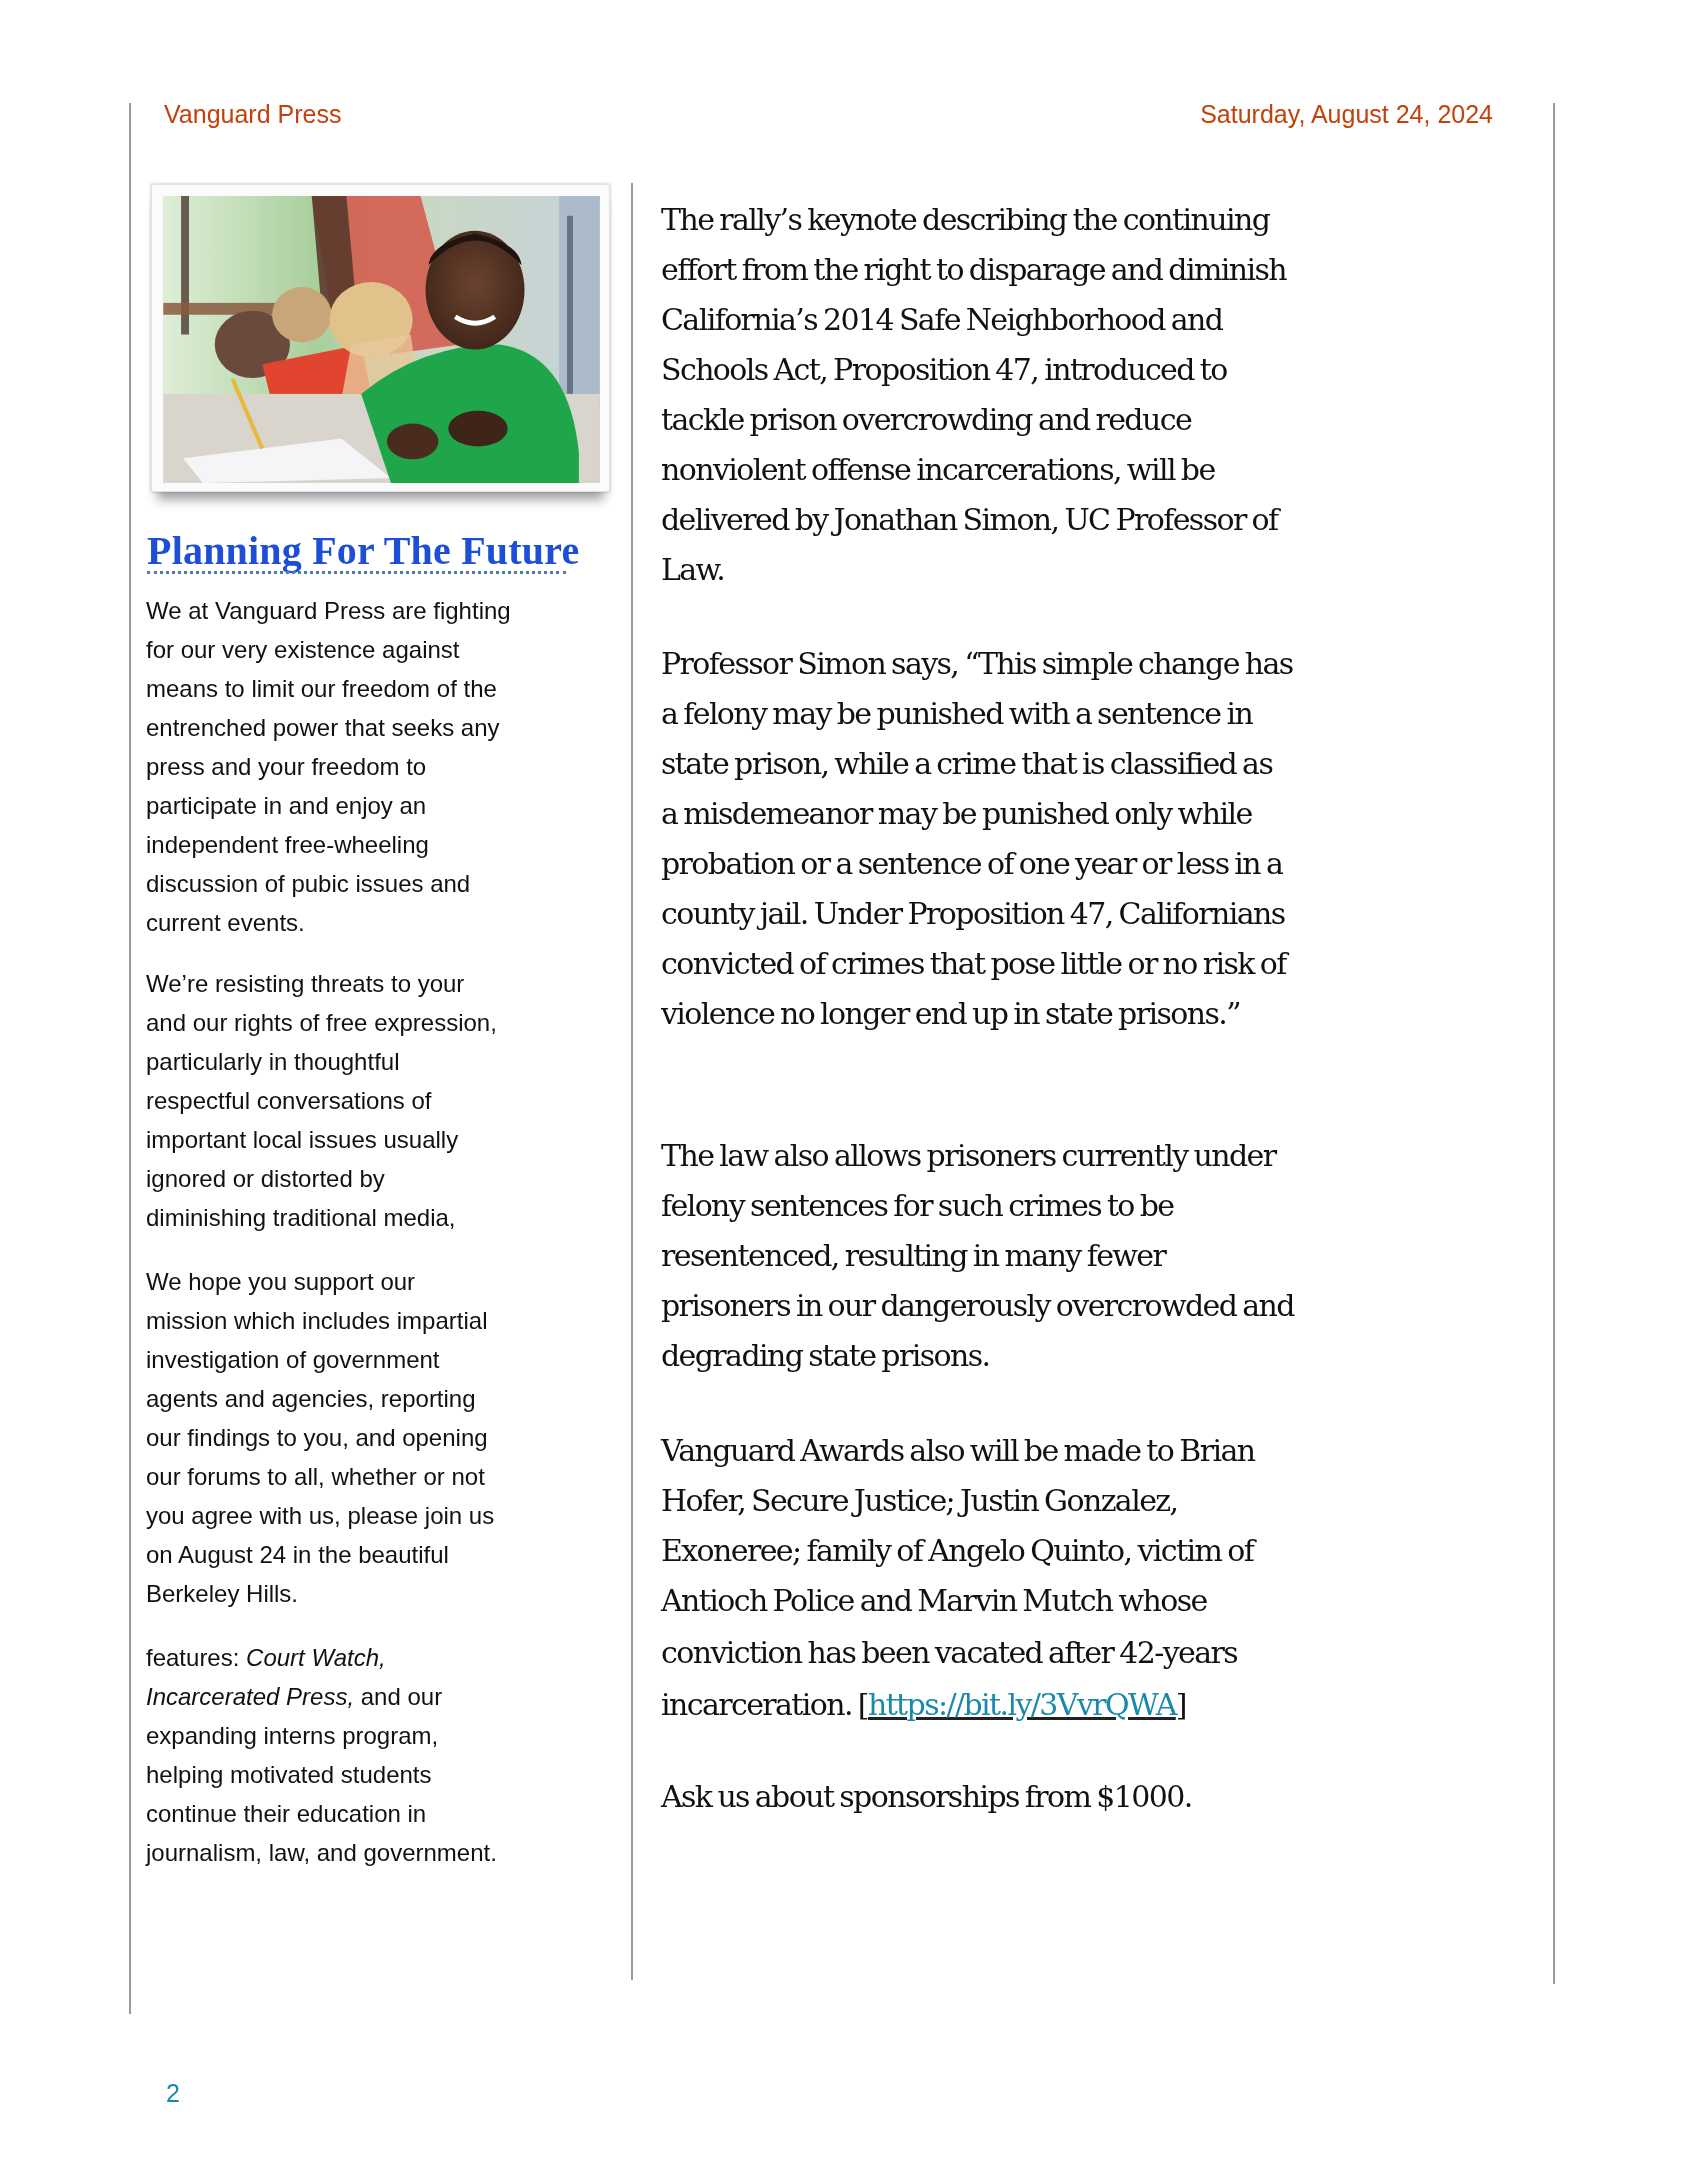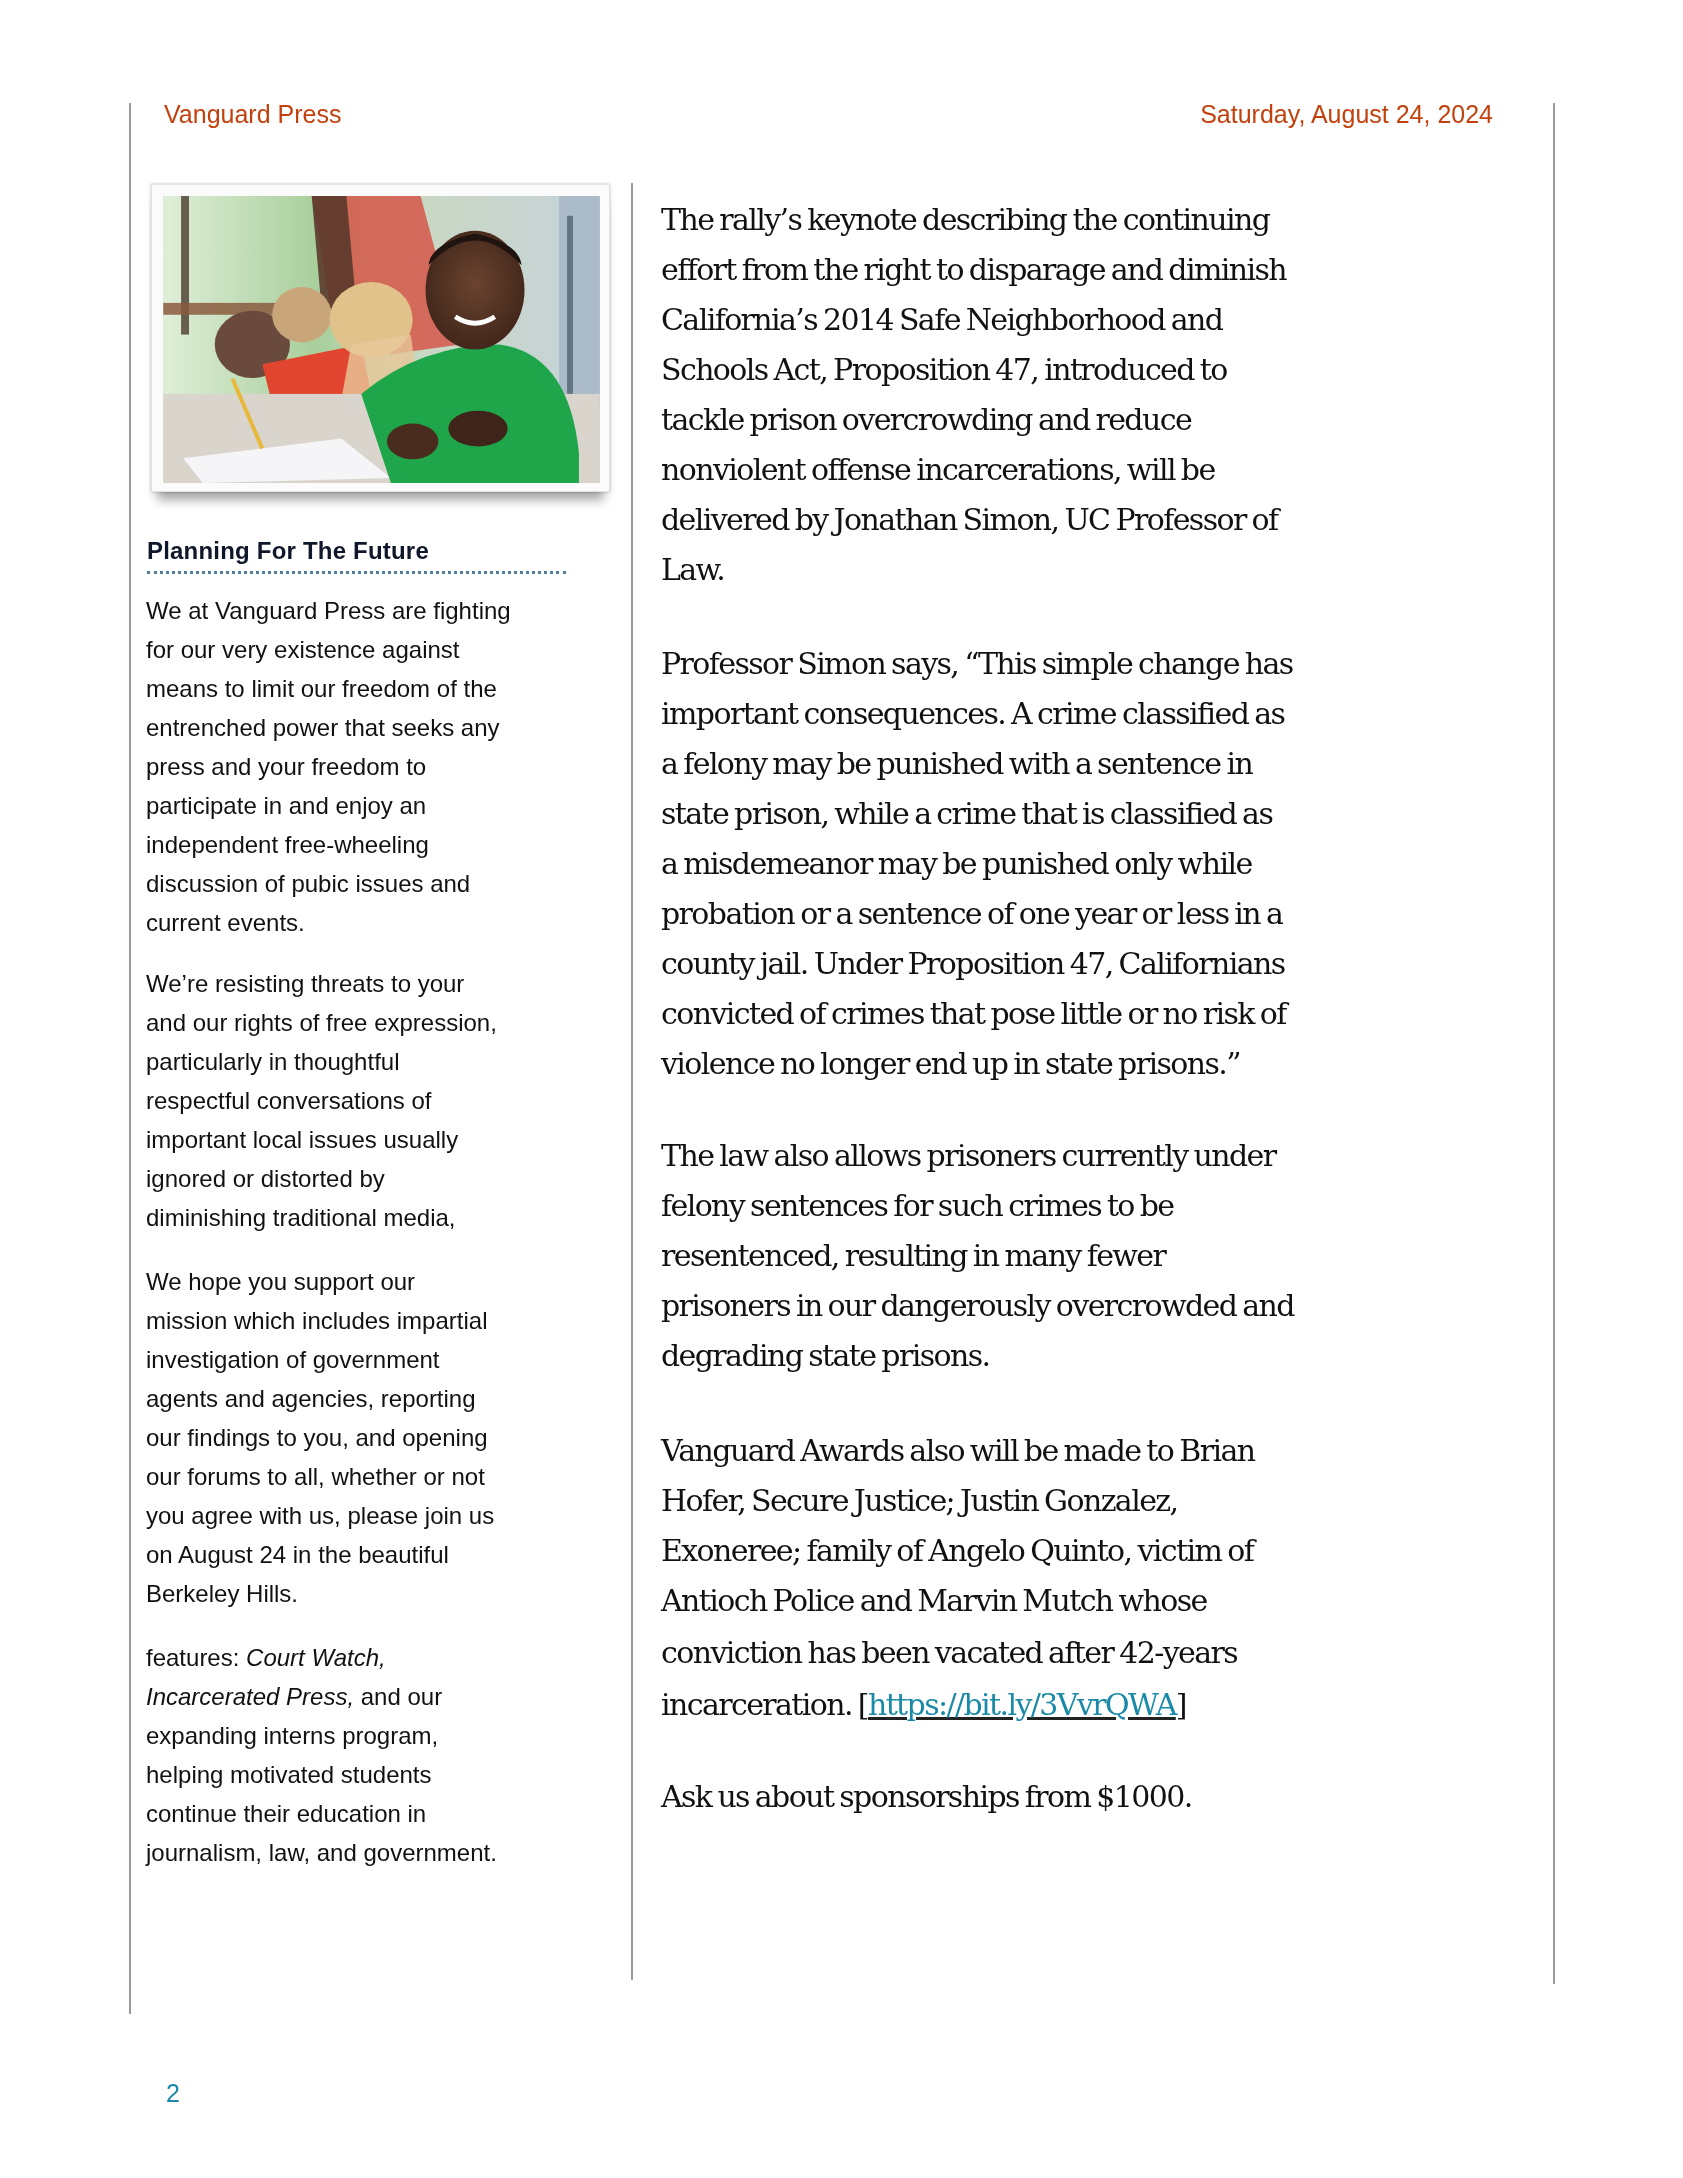--- a/index.html
+++ b/index.html
@@ -1,21 +1,21 @@
 <!DOCTYPE html>
 <html><head>
 <meta charset="utf-8">
 <style>
   html, body { margin:0; padding:0; background:#ffffff; }
   body { width:1683px; height:2178px; position:relative; overflow:hidden; font-family:"Liberation Sans", sans-serif; }
   .rule-v { position:absolute; width:2px; background:#9a9a9a; }
   .header-text { position:absolute; top:99px; font-family:"Liberation Sans", sans-serif; font-size:25px; color:#c2410c; white-space:nowrap; line-height:30px; }
   .photo-frame { position:absolute; left:151px; top:184px; width:459px; height:308px; background:#fbfbfb; box-shadow: 0 14px 10px -6px rgba(0,0,0,0.35), 0 0 3px rgba(0,0,0,0.25); border:1px solid #e3e3e3; box-sizing:border-box; }
   .photo { position:absolute; left:11px; top:11px; width:437px; height:287px; overflow:hidden; background:#cfe3d0; }
-  .heading { position:absolute; left:147px; top:531px; font-family:Liberation Sans, sans-serif; font-weight:bold; font-size:24px; color:#0f172a; white-space:nowrap; line-height:40px; letter-spacing:0.2px; }
+  .heading { position:absolute; left:147px; top:531px; font-family:Liberation Serif, serif; font-weight:bold; font-size:40px; color:#1d4ed8; white-space:nowrap; line-height:40px; letter-spacing:0.2px; }
   .heading-underline { position:absolute; left:147px; top:571px; width:419px; height:0; border-top:3px dotted #4f7f9c; }
   .left-col { position:absolute; left:146px; width:455px; font-family:"Liberation Sans", sans-serif; font-size:24px; color:#111; line-height:39px; white-space:nowrap; }
   .left-col .line { display:block; height:39px; }
   .right-col { position:absolute; left:661px; width:871px; font-family:"DejaVu Serif", serif; font-size:30px; color:#111; white-space:nowrap; letter-spacing:-1.6px; word-spacing:-2px; }
   .right-col .line { display:block; height:50px; line-height:50px; }
   .link { color:#1a8aa8; text-decoration:underline; text-decoration-color:#222; }
   .page-num { position:absolute; left:166px; top:2079px; font-size:25px; color:#1a88a8; font-family:"Liberation Sans", sans-serif; }
   em { font-style:italic; }
 </style>
 </head>
@@ -126,21 +126,20 @@
   <span class="line">California’s 2014 Safe Neighborhood and</span>
   <span class="line">Schools Act, Proposition 47, introduced to</span>
   <span class="line">tackle prison overcrowding and reduce</span>
   <span class="line">nonviolent offense incarcerations, will be</span>
   <span class="line">delivered by Jonathan Simon, UC Professor of</span>
   <span class="line">Law.</span>
 </div>
 
 <div class="right-col" style="top:639px;">
   <span class="line">Professor Simon says, “This simple change has</span>
-  <span class="line">important consequences. A crime classified as</span>
   <span class="line">a felony may be punished with a sentence in</span>
   <span class="line">state prison, while a crime that is classified as</span>
   <span class="line">a misdemeanor may be punished only while</span>
   <span class="line">probation or a sentence of one year or less in a</span>
   <span class="line">county jail. Under Proposition 47, Californians</span>
   <span class="line">convicted of crimes that pose little or no risk of</span>
   <span class="line">violence no longer end up in state prisons.”</span>
 </div>
 
 <div class="right-col" style="top:1131px;">

